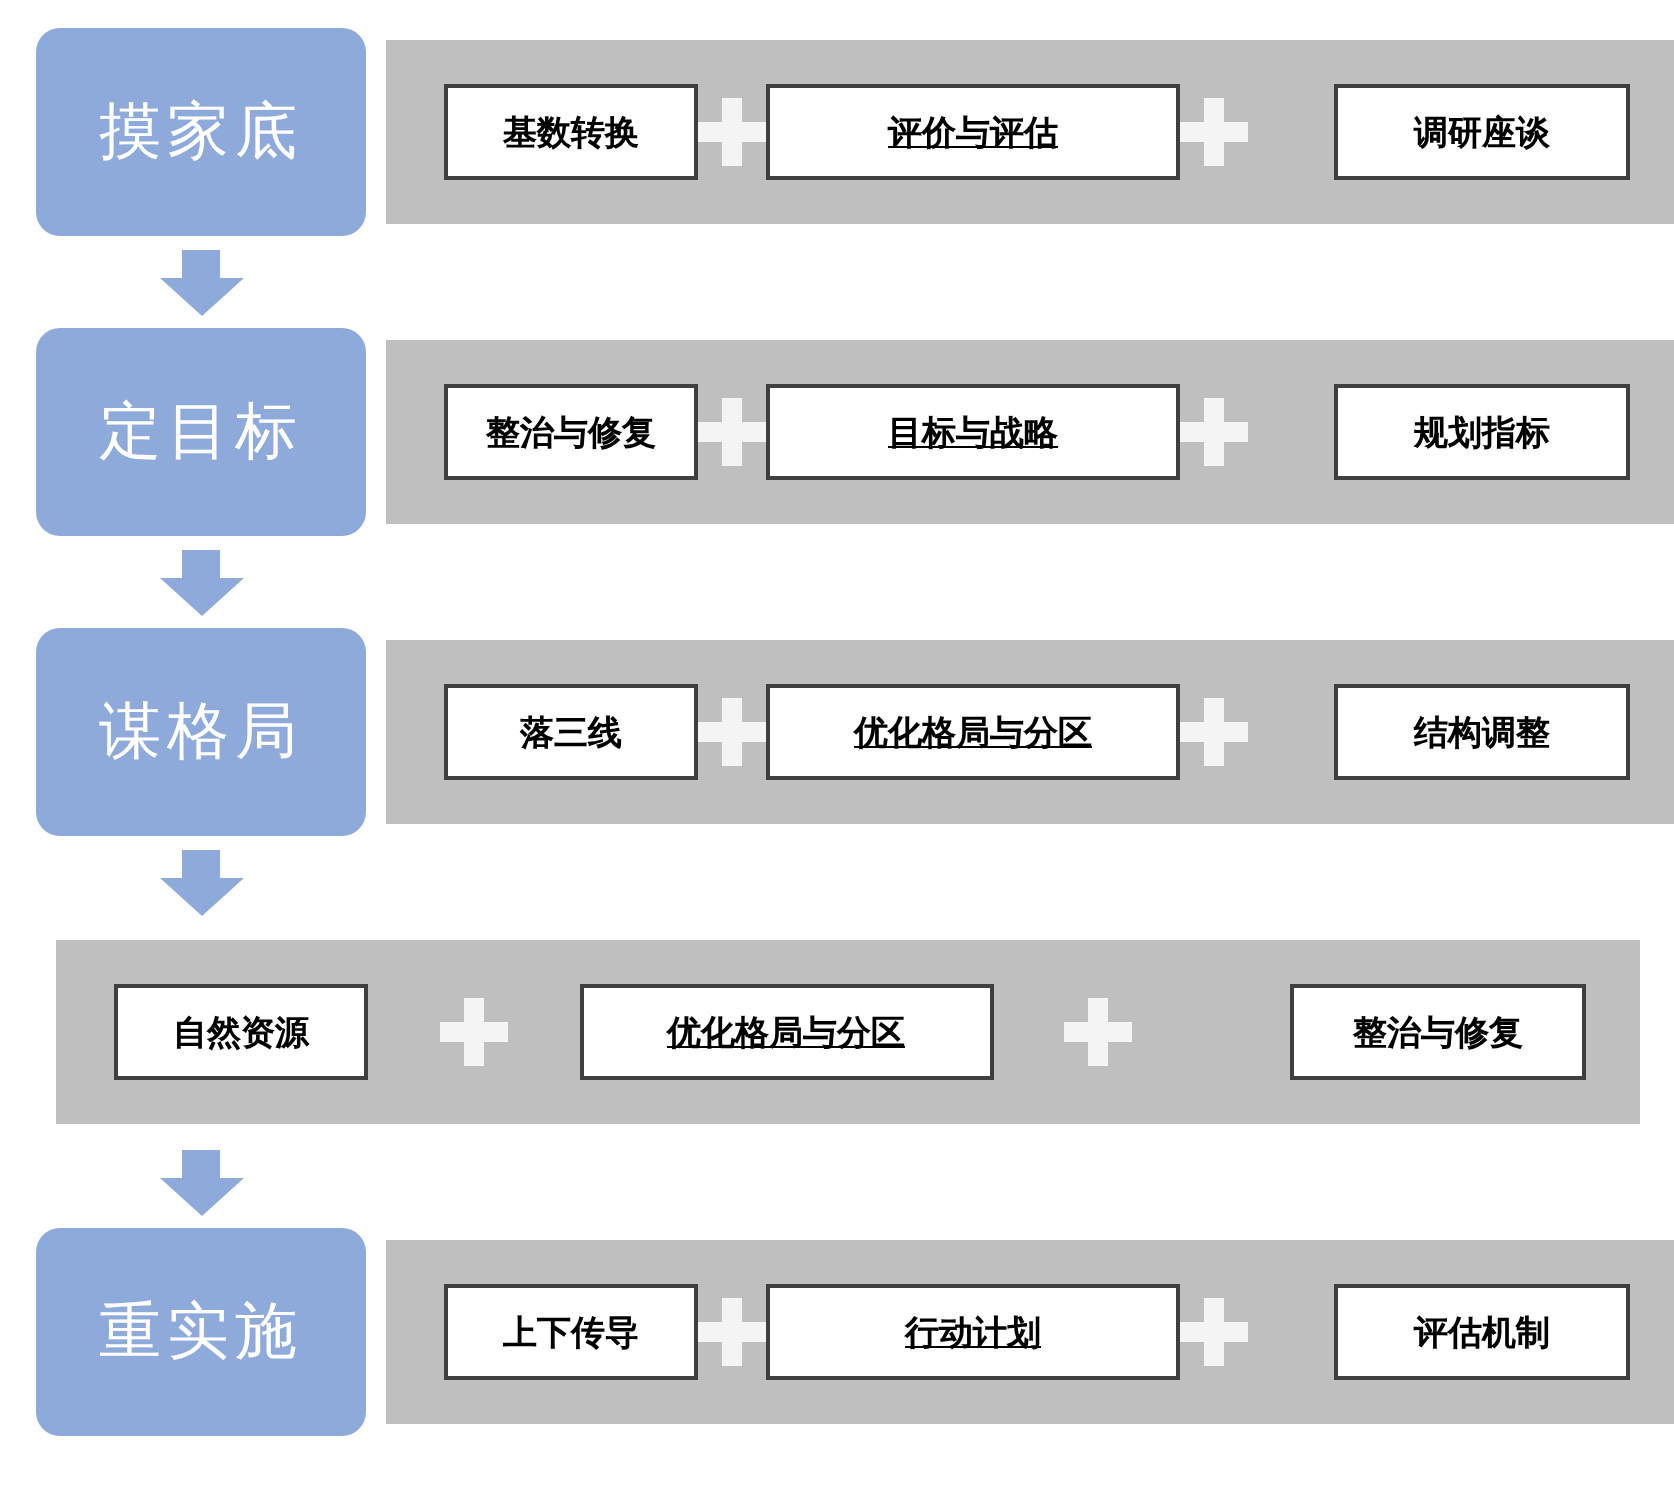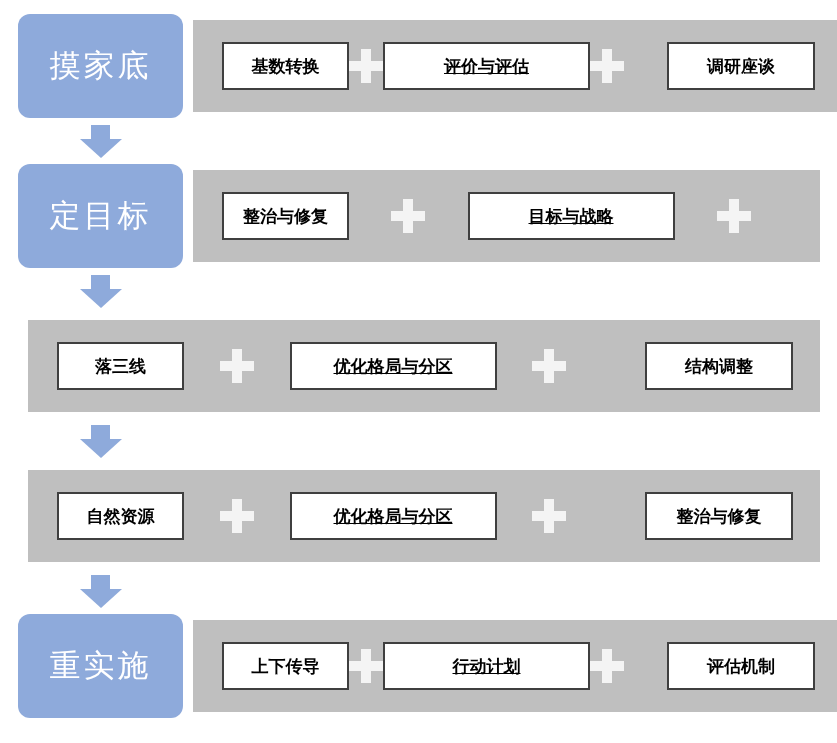--- a/index.html
+++ b/index.html
@@ -160,31 +160,37 @@
       </div>
       <div class="plus-wrap">
         <span class="plus"></span>
       </div>
       <div class="step s2">
         <span>目标与战略</span>
       </div>
       <div class="plus-wrap">
         <span class="plus"></span>
       </div>
-    </div>
-  </div>
-
-  <div class="arrow-row">
-    <div class="arrow">
-      <div class="arrow-stem"></div>
-      <div class="arrow-head"></div>
-    </div>
-  </div>
-
-  <div class="row">
+      <div class="step s3">
+        <span>规划指标</span>
+      </div>
+    </div>
+  </div>
+
+  <div class="arrow-row">
+    <div class="arrow">
+      <div class="arrow-stem"></div>
+      <div class="arrow-head"></div>
+    </div>
+  </div>
+
+  <div class="row">
+    <div class="stage">
+      <span>谋格局</span>
+    </div>
     <div class="bar">
       <div class="step s1">
         <span>落三线</span>
       </div>
       <div class="plus-wrap">
         <span class="plus"></span>
       </div>
       <div class="step s2">
         <span>优化格局与分区</span>
       </div>

